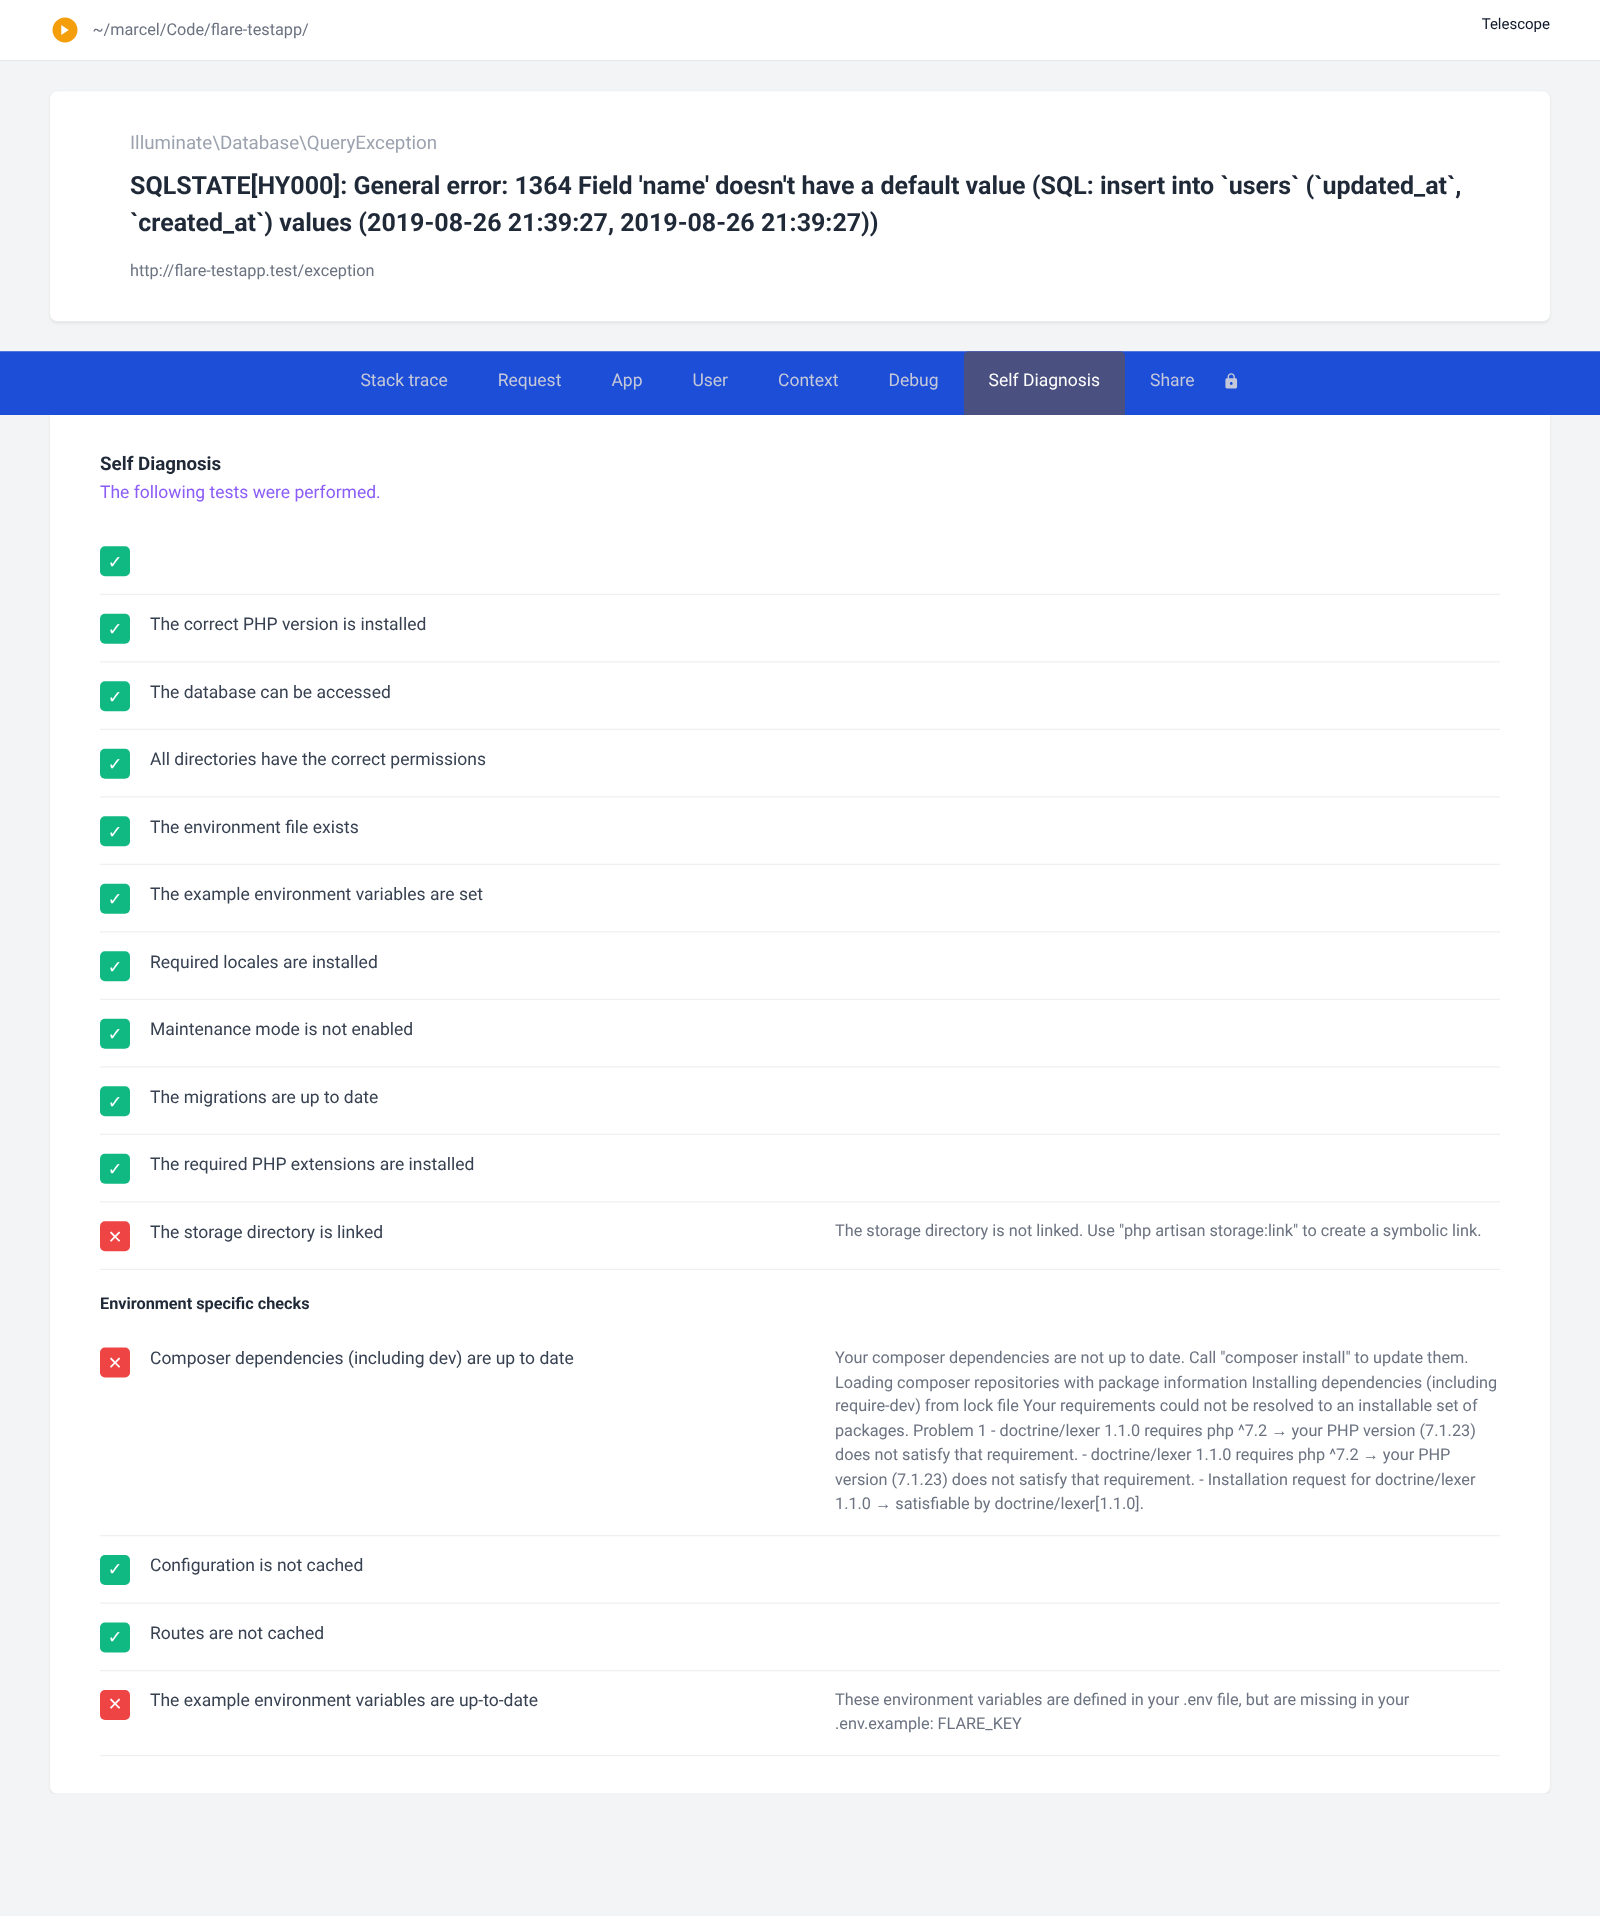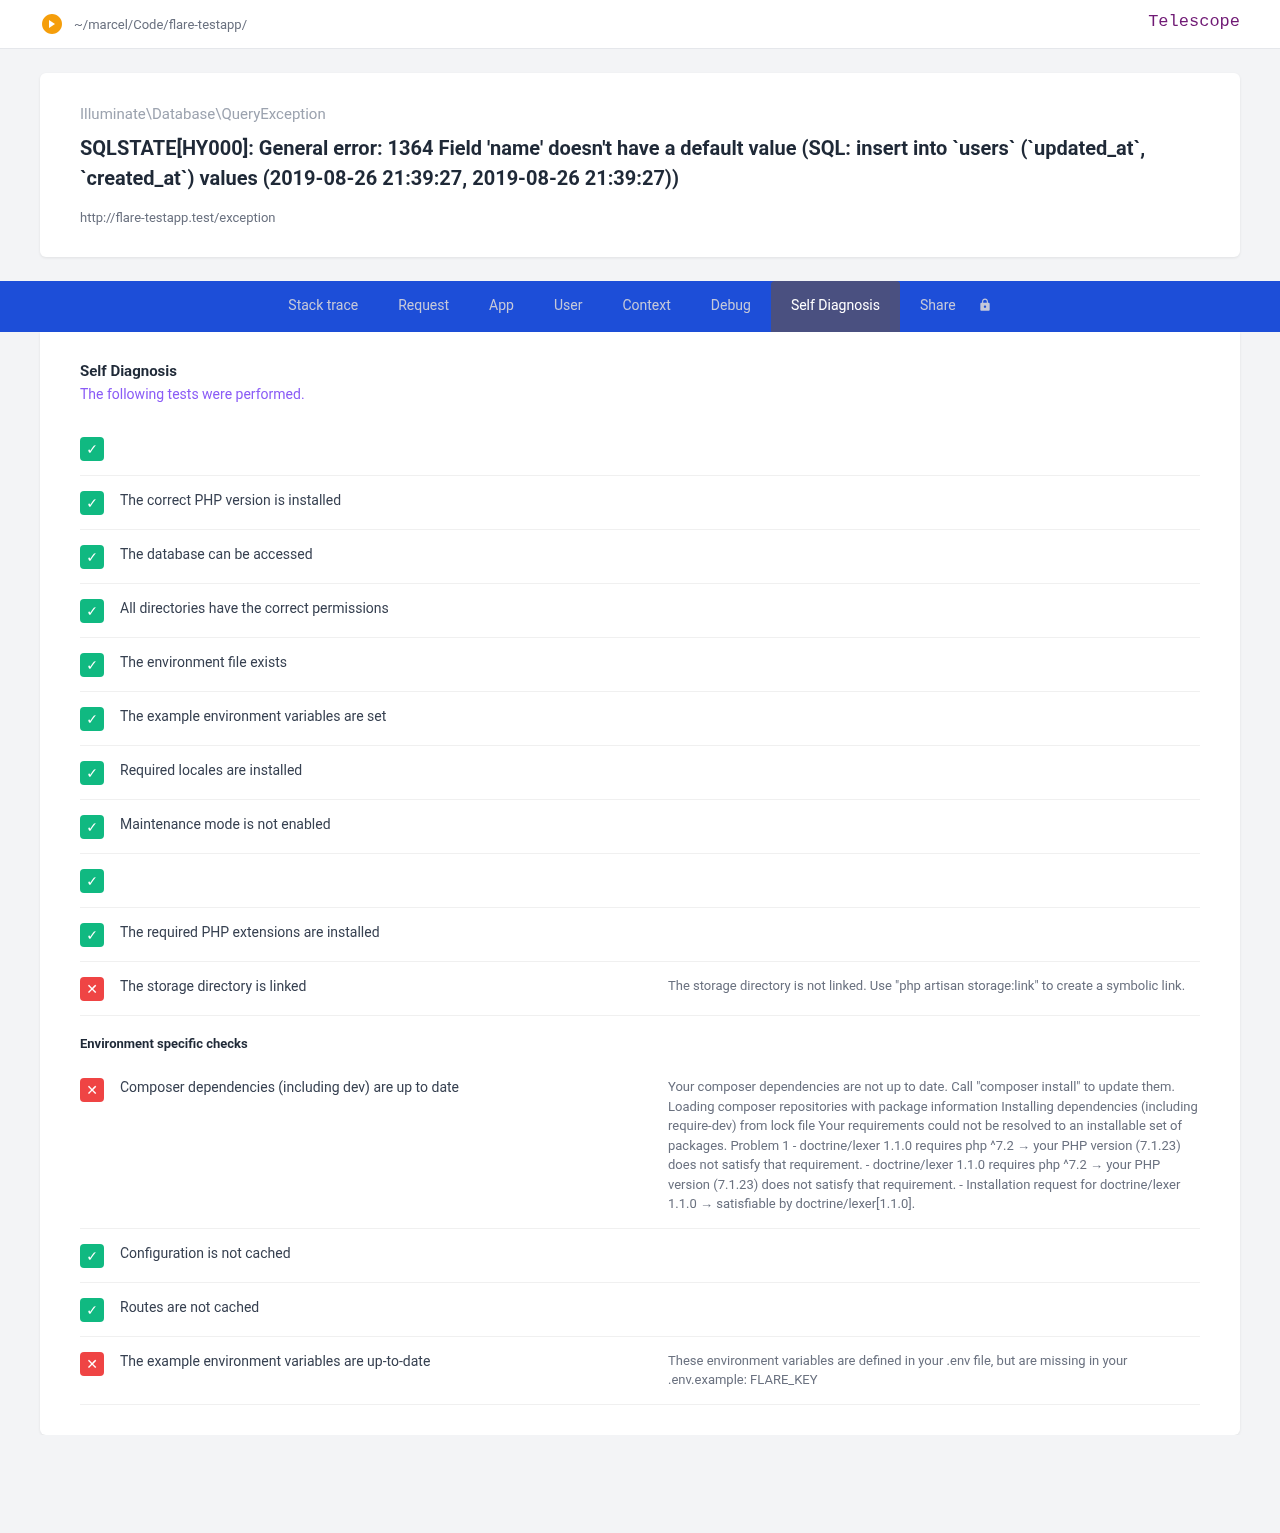--- a/index.html
+++ b/index.html
@@ -29,30 +29,29 @@
       width: 24px;
       height: 24px;
     }
 
     .path-text {
       color: #6b7280;
       font-size: 13px;
     }
 
     .telescope-link {
-      color: #701a75;
-      font-size: 17px;
+      color: #0f172a;
+      font-size: 12px;
       text-decoration: none;
-      font-family: Liberation Mono, monospace;
     }
 
     .error-card {
       background: #fff;
       margin: 24px 40px;
-      padding: 32px 40px;
+      padding: 32px 64px;
       border-radius: 6px;
       box-shadow: 0 1px 3px rgba(0,0,0,0.08);
     }
 
     .exception-class {
       color: #9ca3af;
       font-size: 15px;
       margin-bottom: 10px;
     }
 
@@ -257,20 +256,21 @@
       <div class="check-row">
         <div class="check-icon pass">✓</div>
         <div class="check-label">Required locales are installed</div>
       </div>
       <div class="check-row">
         <div class="check-icon pass">✓</div>
         <div class="check-label">Maintenance mode is not enabled</div>
       </div>
       <div class="check-row">
         <div class="check-icon pass">✓</div>
+        <div class="check-label">The migrations are up to date</div>
       </div>
       <div class="check-row">
         <div class="check-icon pass">✓</div>
         <div class="check-label">The required PHP extensions are installed</div>
       </div>
       <div class="check-row">
         <div class="check-icon fail">✕</div>
         <div class="check-label">The storage directory is linked</div>
         <div class="check-message">The storage directory is not linked. Use "php artisan storage:link" to create a symbolic link.</div>
       </div>

